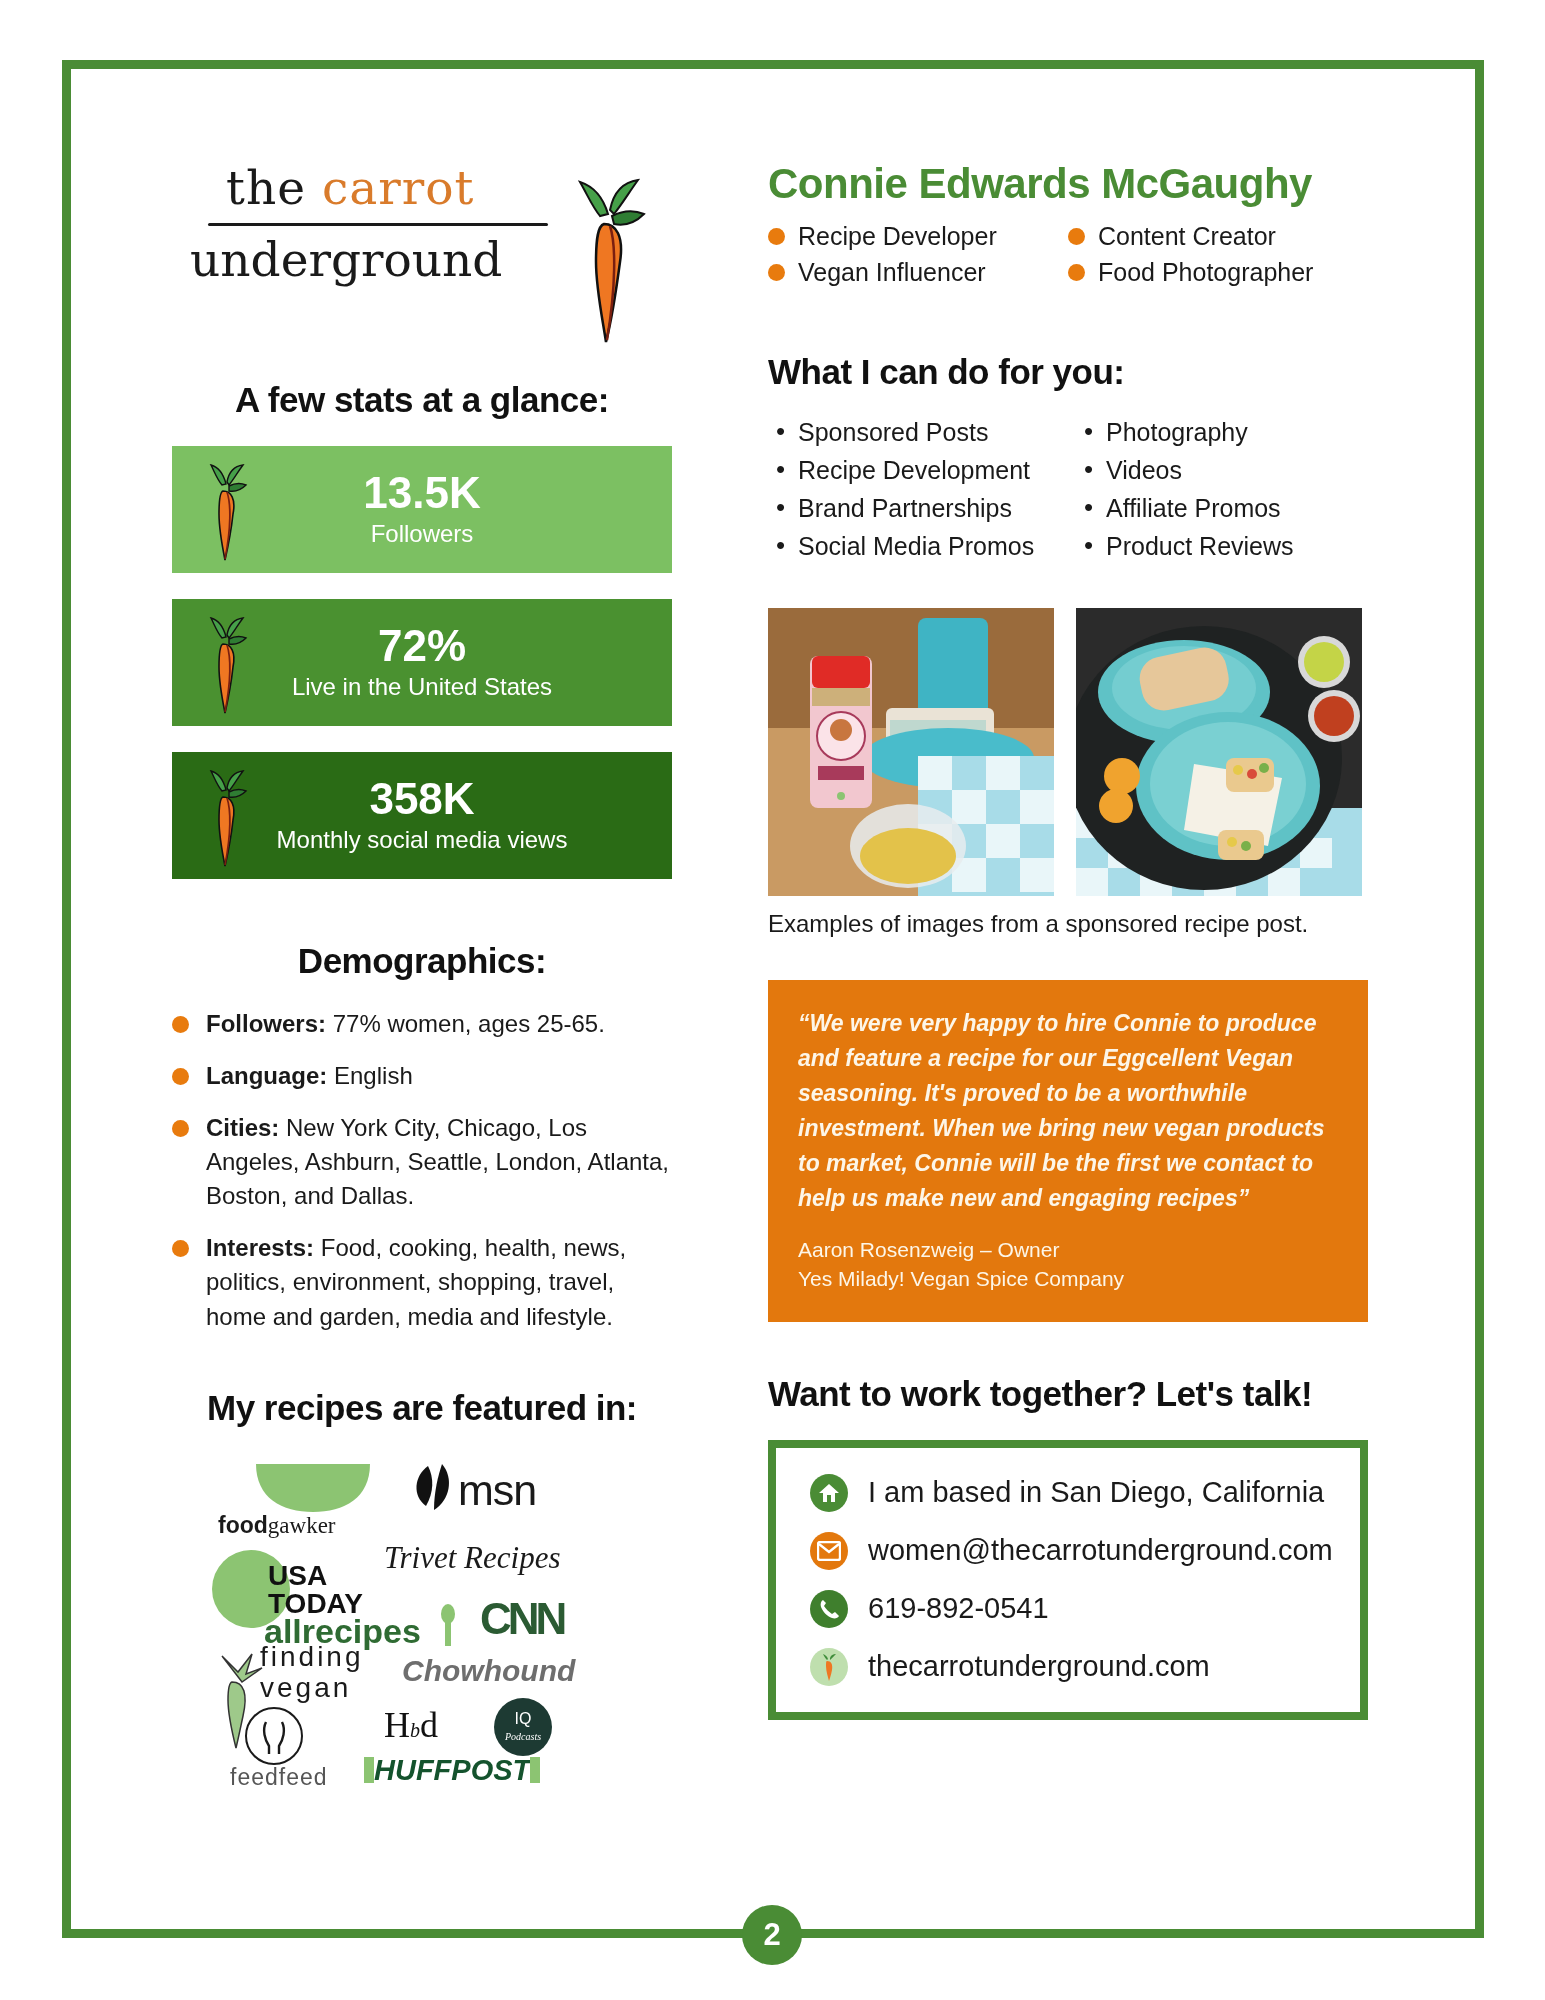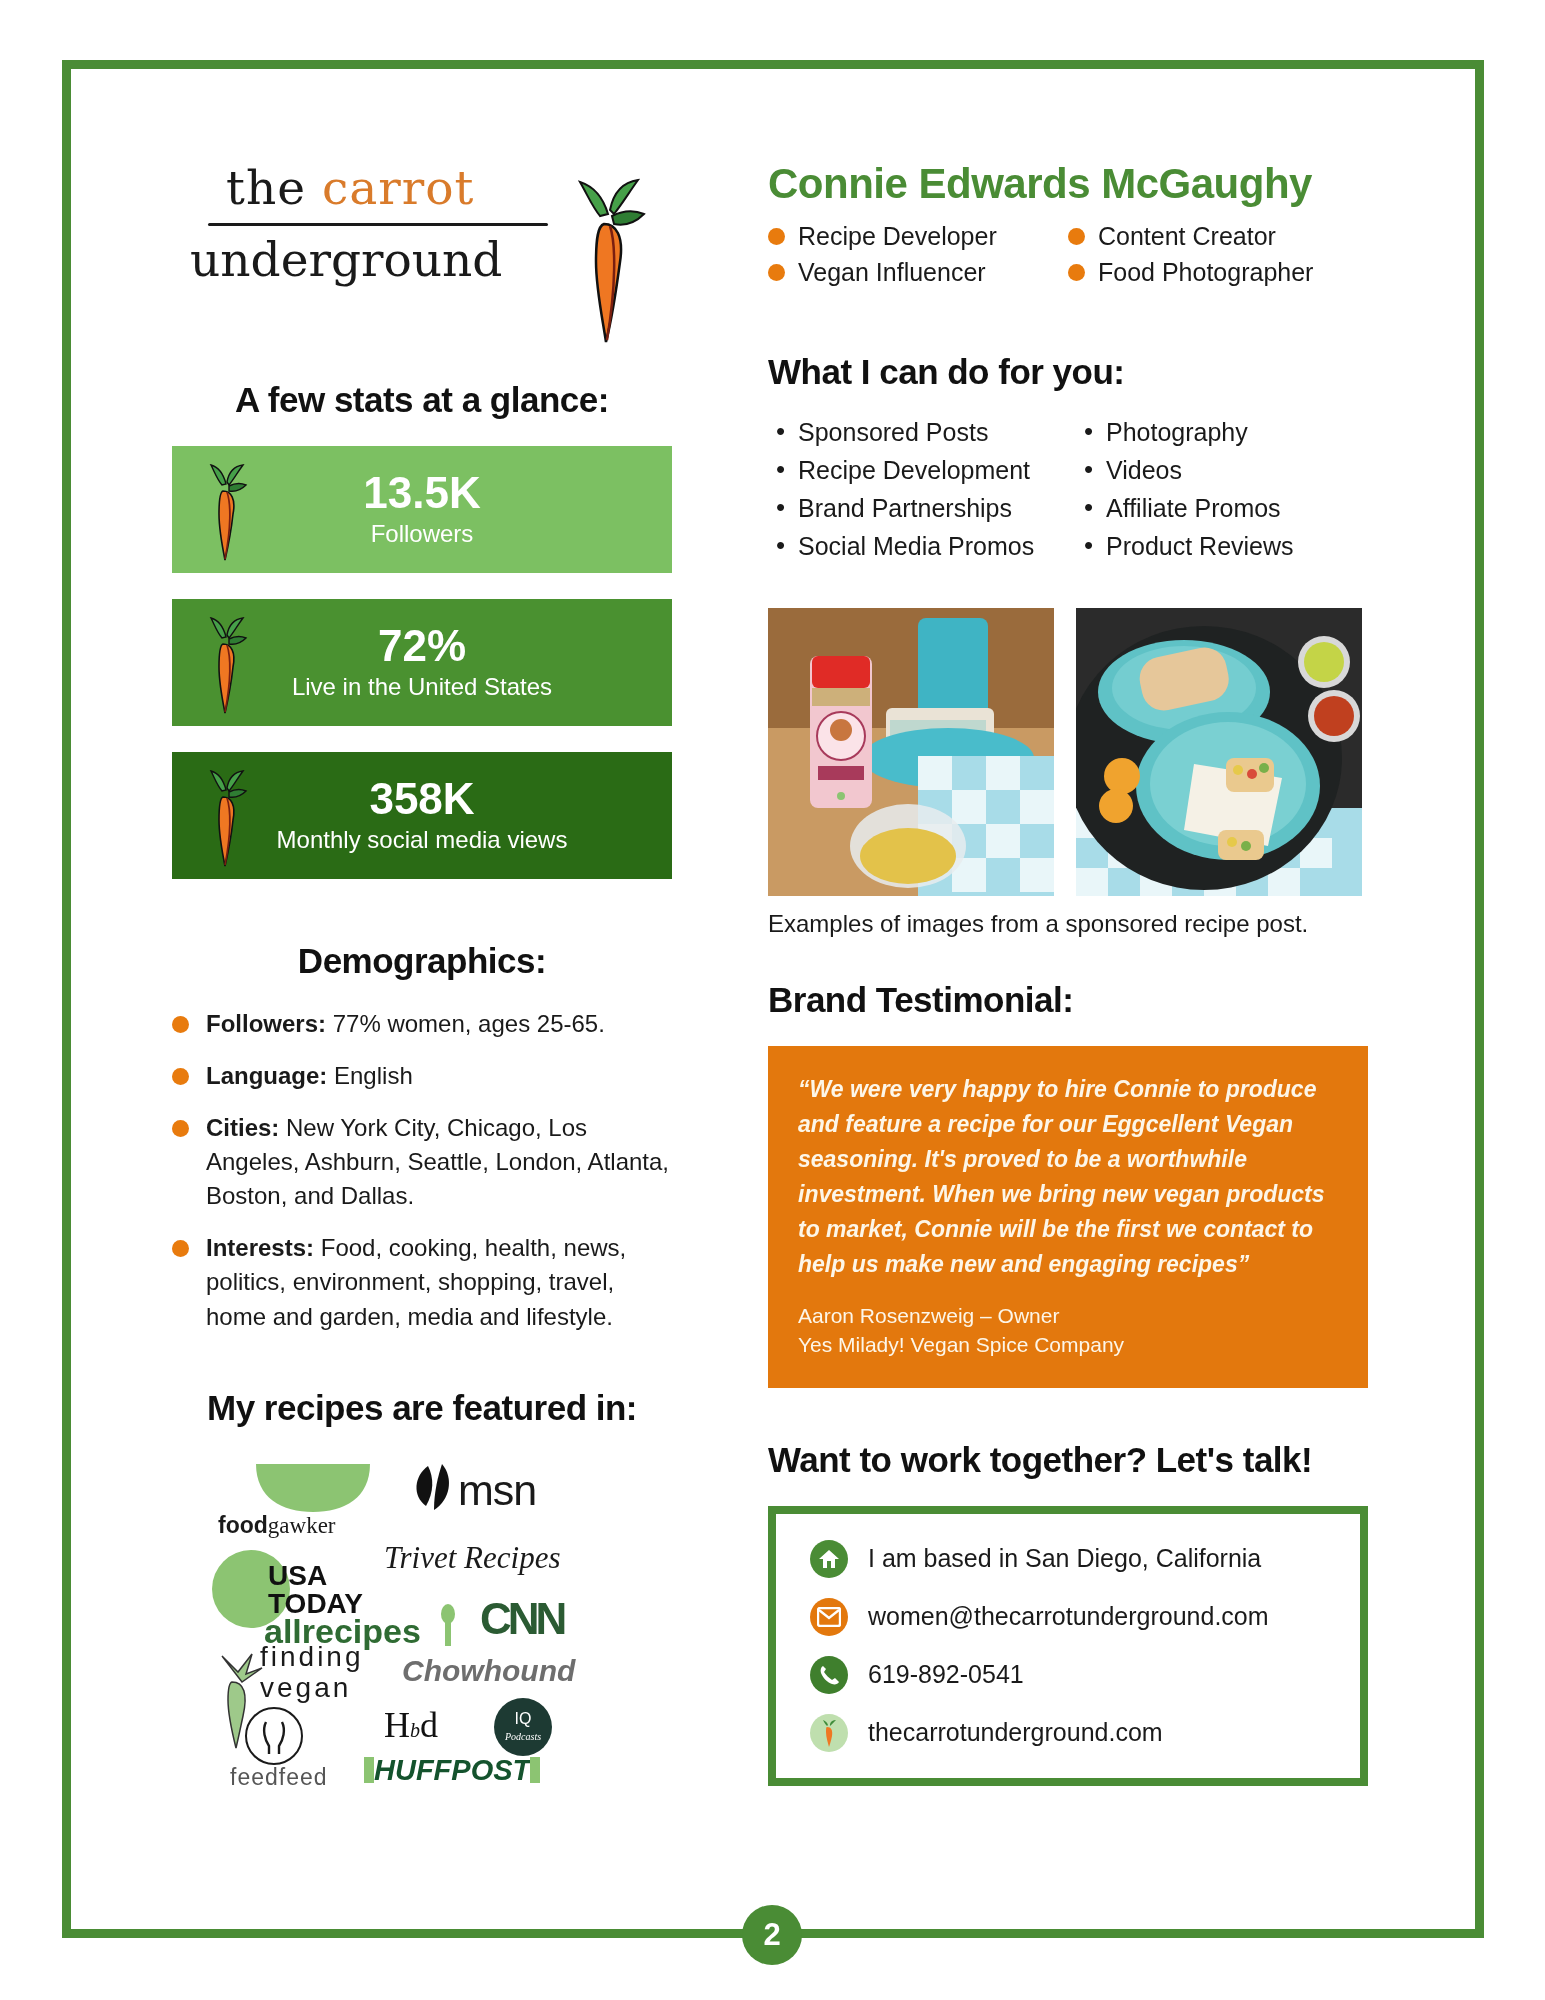--- a/index.html
+++ b/index.html
@@ -150,21 +150,21 @@
   .lc { position: absolute; white-space: nowrap; }
 
   
   .contact-box {
     border: 8px solid #4a8c35;
     padding: 26px 30px 26px 34px;
     margin-top: 4px;
   }
   .contact-row {
     display: flex; align-items: center;
-    font-size: 25px; color: #1a1a1a;
+    font-size: 29px; color: #1a1a1a;
     margin-bottom: 20px;
   }
   .contact-row:last-child { margin-bottom: 0; }
   .contact-row .cicon {
     width: 38px; height: 38px; border-radius: 50%;
     flex: none; margin-right: 20px;
     display: flex; align-items: center; justify-content: center;
   }
 
   
@@ -431,21 +431,20 @@
               <circle cx="40" cy="198" r="17" fill="#f0a32e"></circle>
             <circle cx="248" cy="54" r="26" fill="#d8d8d8"></circle>
               <circle cx="248" cy="54" r="20" fill="#c4d447"></circle>
             <circle cx="258" cy="108" r="26" fill="#d8d8d8"></circle>
               <circle cx="258" cy="108" r="20" fill="#c0401f"></circle>
           </svg>
         </div>
       </div>
       <div class="caption">Examples of images from a sponsored recipe post.</div>
 
-      <h2 class="sec">Brand Testimonial:</h2>
       <div class="testimonial">
         <div class="quote">“We were very happy to hire Connie to produce and feature a recipe for our Eggcellent Vegan seasoning. It's proved to be a worthwhile investment. When we bring new vegan products to market, Connie will be the first we contact to help us make new and engaging recipes”</div>
         <div class="attrib">
           <div>Aaron Rosenzweig – Owner</div>
           <div>Yes Milady! Vegan Spice Company</div>
         </div>
       </div>
 
       <h2 class="sec">Want to work together? Let's talk!</h2>
       <div class="contact-box">

